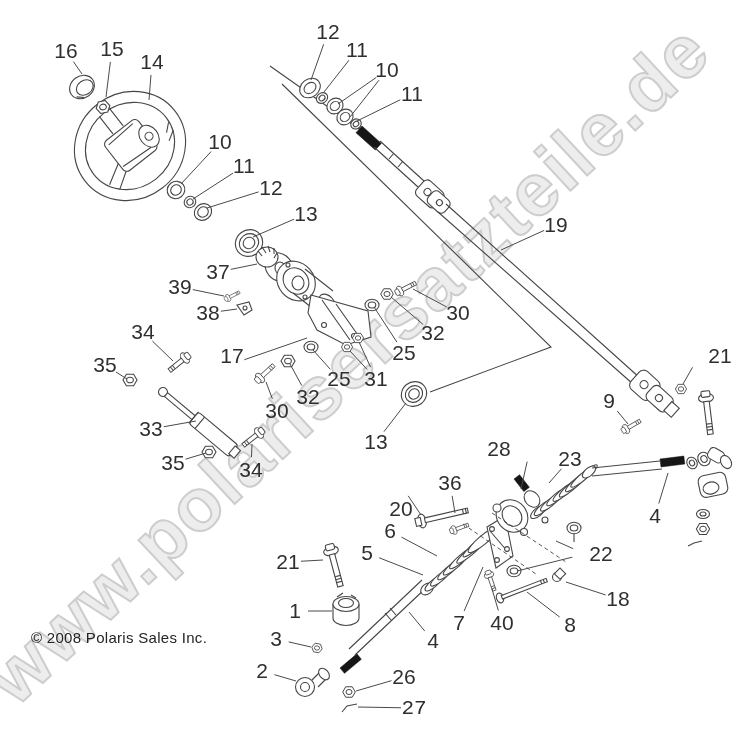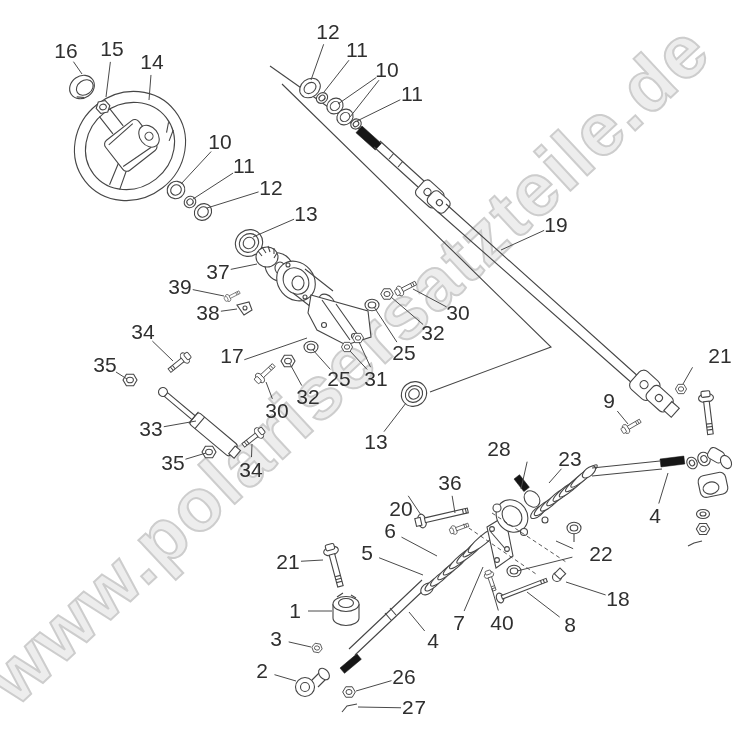--- a/index.html
+++ b/index.html
@@ -449,13 +449,14 @@
       <div class="callout" style="left: 414px; top: 708px; font-family: Liberation Mono, monospace;">27</div>
       <div class="callout" style="left: 433px; top: 641px;">4</div>
       <div class="callout" style="left: 459px; top: 623px;">7</div>
       <div class="callout" style="left: 502px; top: 623px;">40</div>
       <div class="callout" style="left: 570px; top: 625px;">8</div>
       <div class="callout" style="left: 618px; top: 599px;">18</div>
       <div class="callout" style="left: 585px; top: 554px; margin-left: 16px;">22</div>
       <div class="callout" style="left: 655px; top: 516px;">4</div>
     </div>
 
+<div id="copyright">© 2008 Polaris Sales Inc.</div>
 </div>
 
 </body></html>

